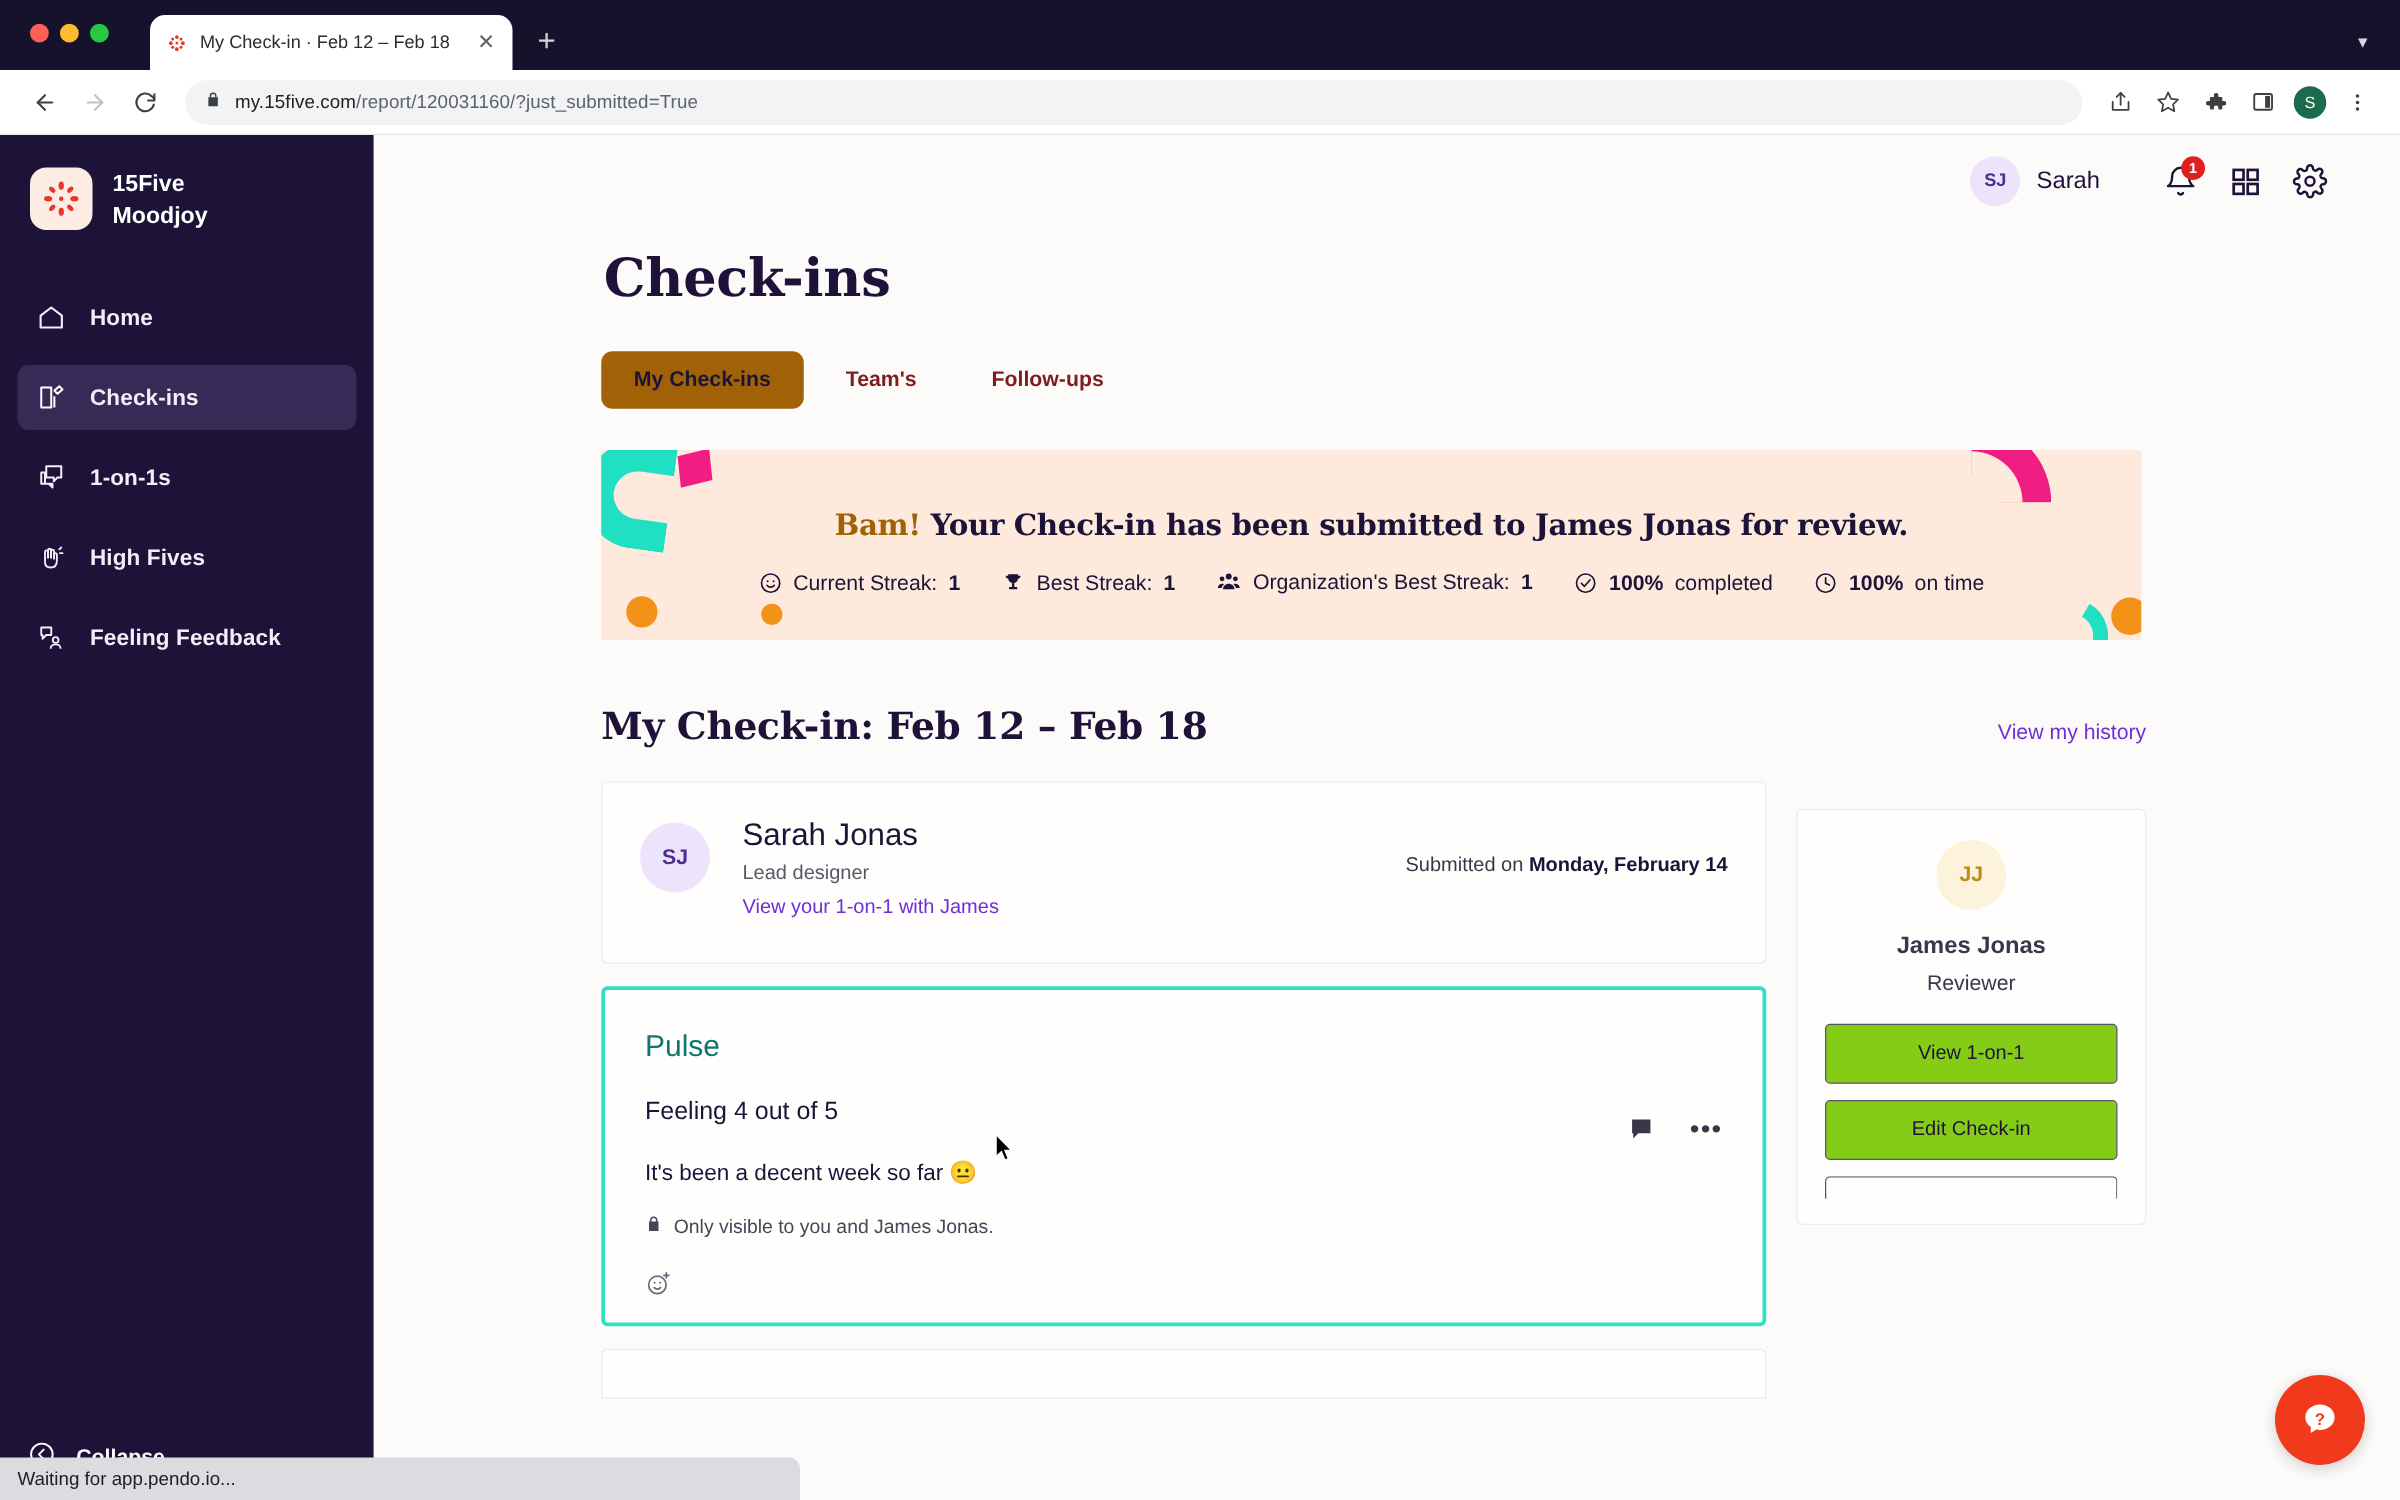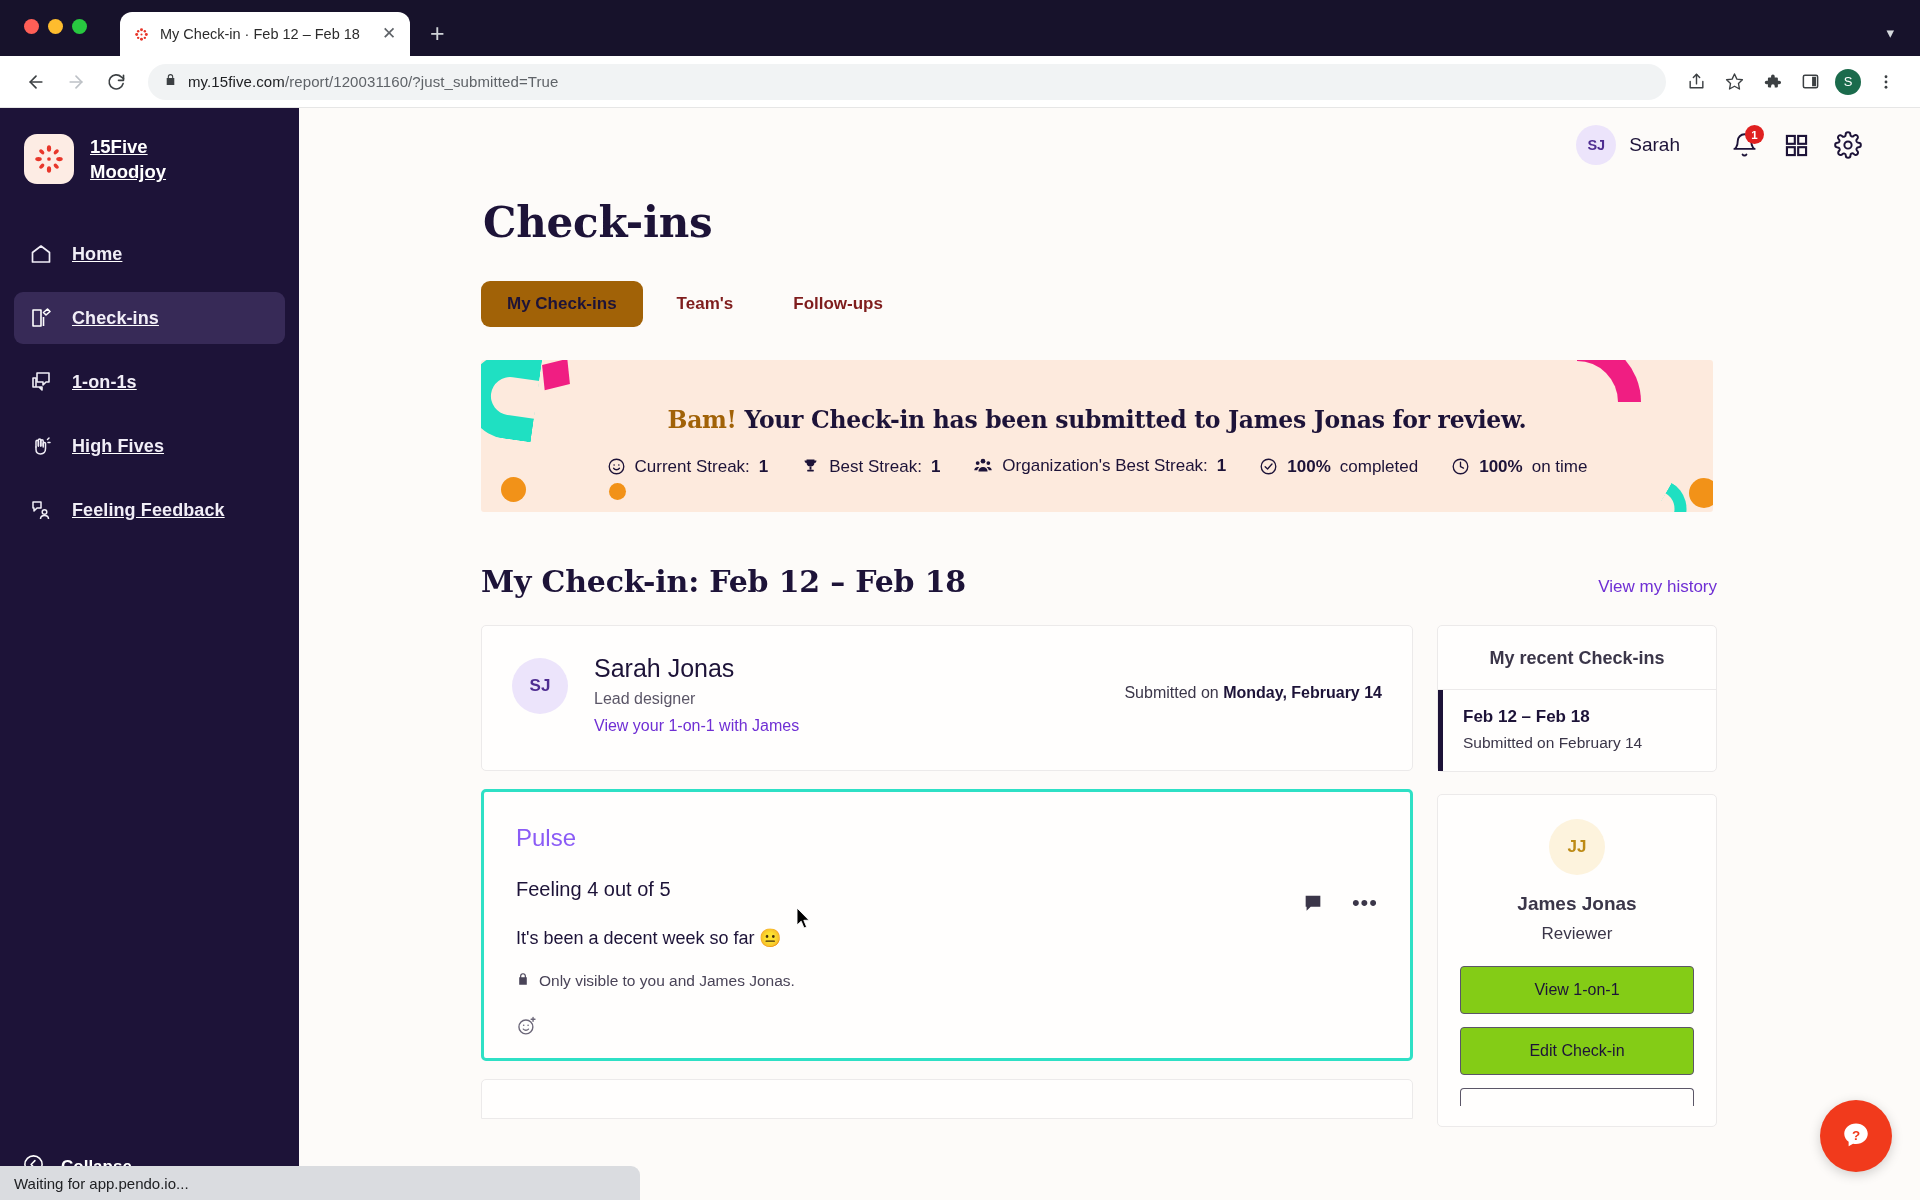--- a/index.html
+++ b/index.html
@@ -133,21 +133,20 @@
   }
 
   
   .sidebar {
     width: 299px;
     flex: 0 0 299px;
     background: #1d1338;
     color: #ffffff;
     position: relative;
     padding-top: 26px;
-    text-decoration: underline;
   }
   .brand {
     display: flex;
     align-items: center;
     gap: 16px;
     padding: 0 24px;
     margin-bottom: 44px;
   }
   .brand-logo {
     width: 50px; height: 50px;
@@ -379,21 +378,21 @@
 
   .pulse-card {
     margin-top: 18px;
     border: 3px solid #2fe0c5;
     border-radius: 5px;
     background: #fffefd;
     padding: 32px 32px 30px 32px;
     position: relative;
     height: 272px;
   }
-  .pulse-title { font-size: 24px; color: #8b5cf6; margin-bottom: 26px; }
+  .pulse-title { font-size: 24px; color: #0f766e; margin-bottom: 26px; }
   .pulse-feeling { font-size: 20px; color: #1d1338; margin-bottom: 26px; }
   .pulse-note { font-size: 18px; color: #1d1338; margin-bottom: 22px; }
   .pulse-privacy { font-size: 15.5px; color: #4a4458; display:flex; align-items:center; gap: 9px; margin-bottom: 24px; }
   .pulse-actions { position: absolute; right: 32px; top: 100px; display: flex; align-items: center; gap: 28px; }
   .icon-btn { color: #3b3649; display:flex; align-items:center; justify-content:center; }
   .dots { font-size: 22px; letter-spacing: 1px; color: #3b3649; line-height: 10px; }
 
   .peek-card {
     margin-top: 18px;
     background: #fffefd;
@@ -854,27 +853,20 @@
               </span>
               <span class="dots">•••</span>
             </div>
           </div>
 
           <div class="peek-card"></div>
         </div>
 
         <div class="col-right">
 
-          <div class="card">
-            <div class="recent-head">My recent Check-ins</div>
-            <div class="recent-item">
-              <div class="recent-range">Feb 12 – Feb 18</div>
-              <div class="recent-sub">Submitted on February 14</div>
-            </div>
-          </div>
 
           <div class="card reviewer-card">
             <div class="reviewer-avatar">JJ</div>
             <div class="reviewer-name">James Jonas</div>
             <div class="reviewer-role">Reviewer</div>
             <button class="btn-outline">View 1-on-1</button>
             <button class="btn-outline">Edit Check-in</button>
             <div class="btn-ghost-peek"></div>
           </div>
 

